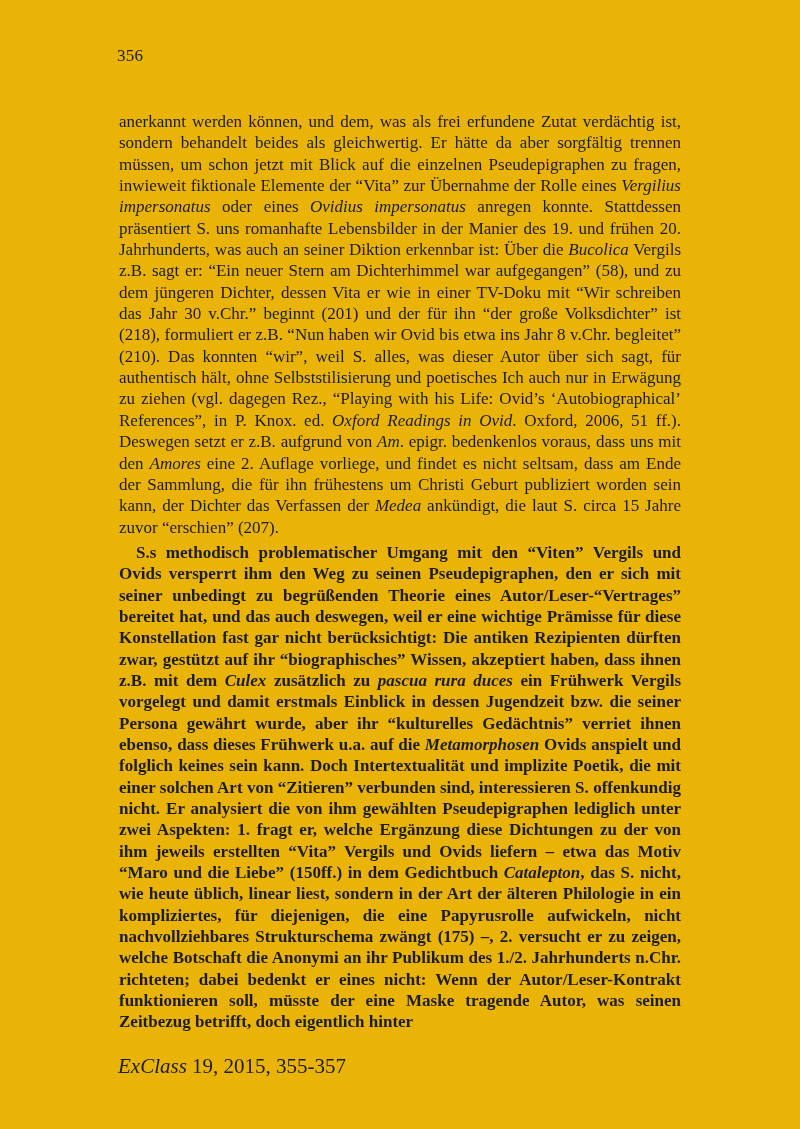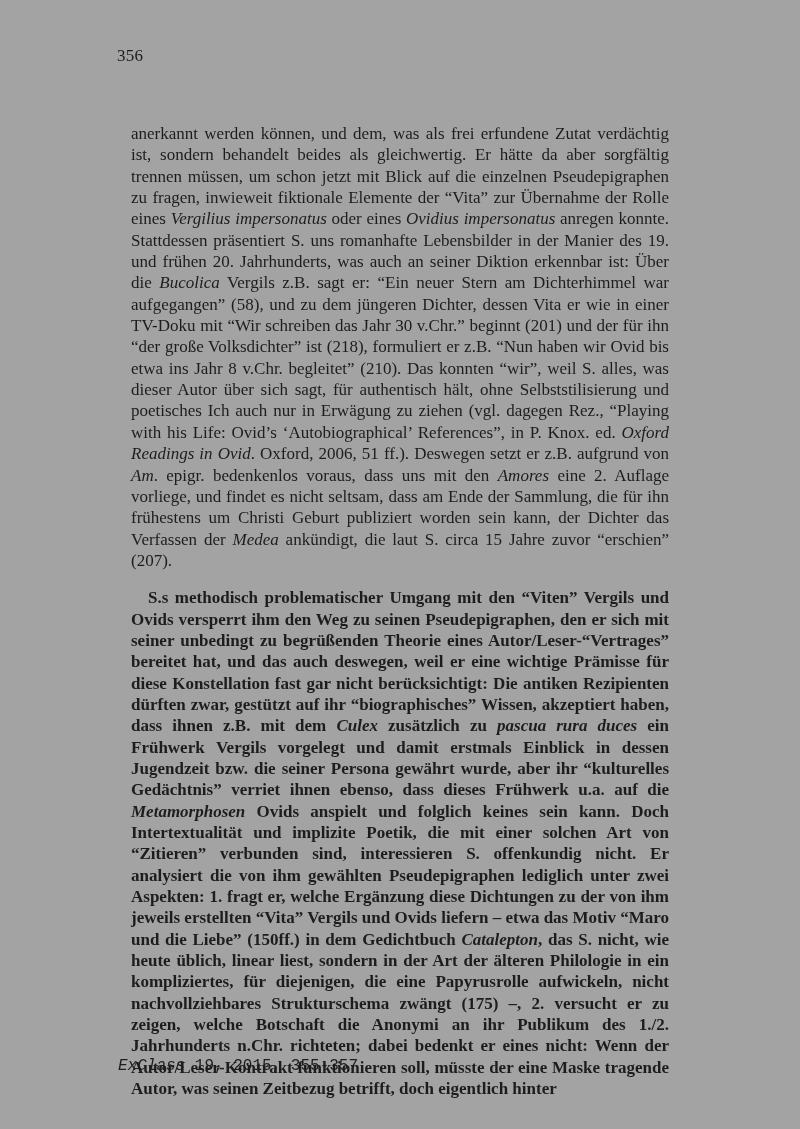--- a/index.html
+++ b/index.html
@@ -4,21 +4,21 @@
 <style>
   html, body {
     margin: 0;
     padding: 0;
     background: #ffffff;
   }
   .page {
     position: relative;
     width: 800px;
     height: 1129px;
-    background: #a3a3a3;
+    background: #eab308;
     font-family: "Liberation Serif", serif;
     color: #1d1d1d;
     overflow: hidden;
   }
   .header {
     position: absolute;
     top: 45px;
     left: 115px;
     width: 570px;
     font-size: 17px;
@@ -39,34 +39,33 @@
   .body-text {
     position: absolute;
     top: 107px;
     left: 115px;
     width: 570px;
     font-size: 17px;
     line-height: 21.35px;
     text-align: justify;
   }
   .body-text p {
-    margin: 16px;
+    margin: 4px;
     padding: 0;
   }
   .body-text p.indent {
     text-indent: 17px;
     font-weight: bold;
   }
   .footer {
     position: absolute;
     top: 1056px;
     left: 118px;
-    font-size: 16px;
+    font-size: 21px;
     line-height: 20px;
-    font-family: Liberation Mono, monospace;
   }
   em { font-style: italic; }
 </style>
 </head>
 <body>
 
 <div class="page">
 
   <div class="header">
     <span class="page-number">356</span>

